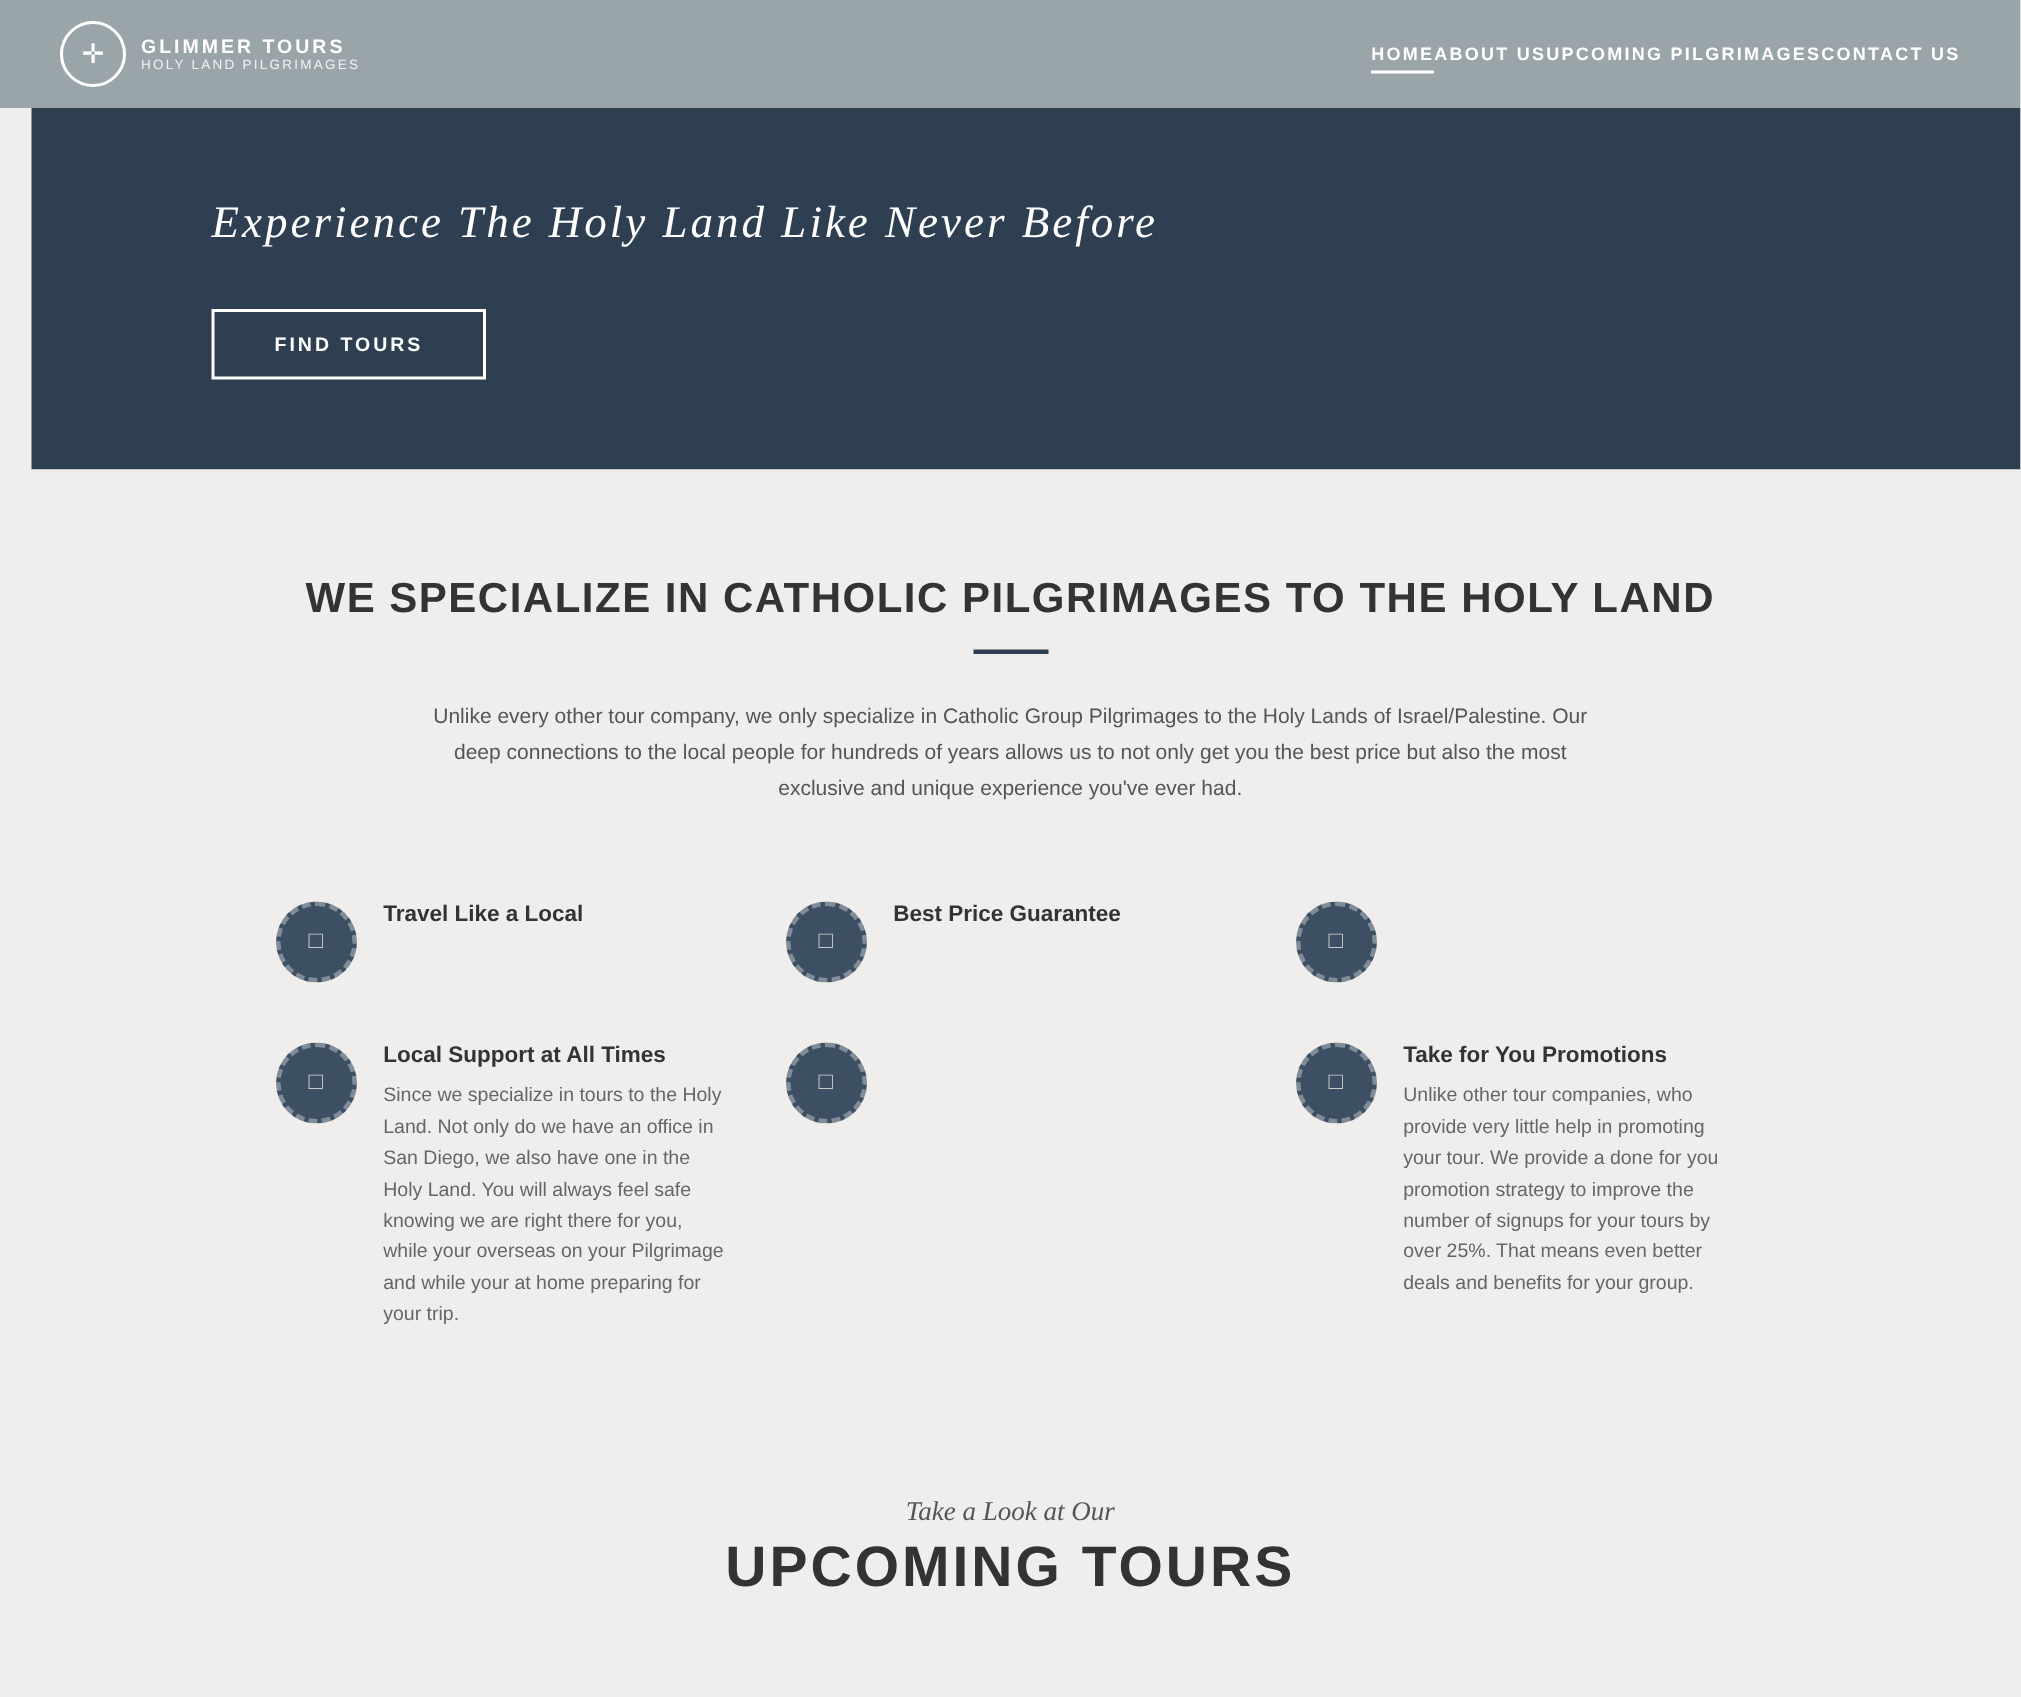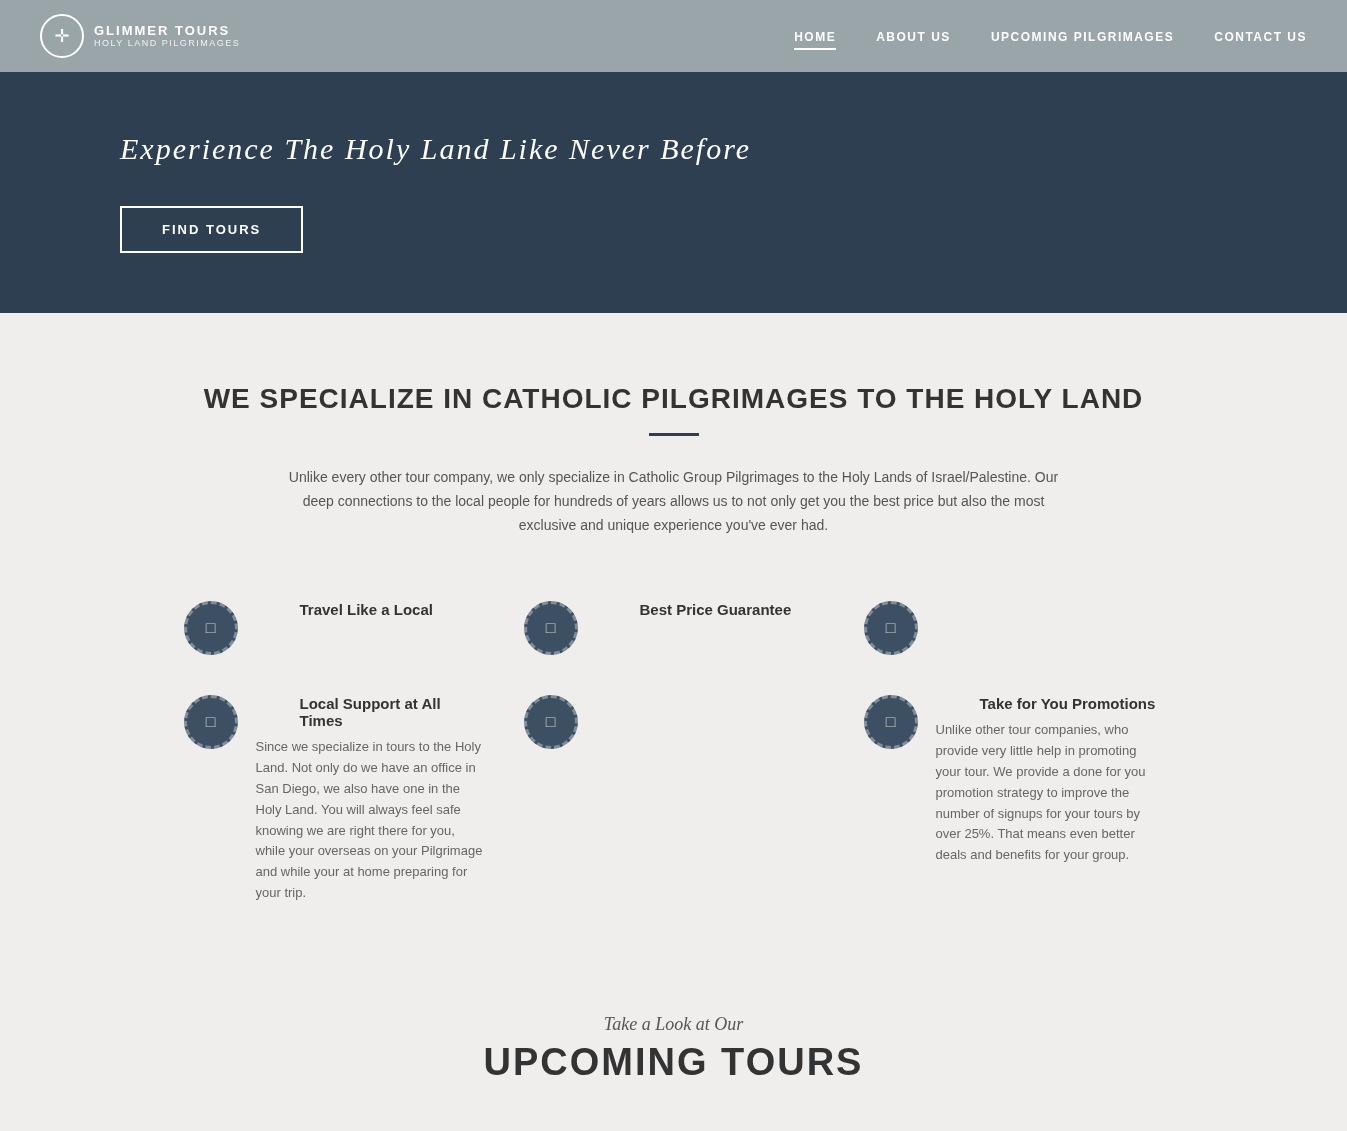--- a/index.html
+++ b/index.html
@@ -36,21 +36,20 @@
       line-height: 1.2;
     }
     .logo-sub {
       font-size: 9px;
       letter-spacing: 1.5px;
       font-weight: normal;
       opacity: 0.85;
     }
     .nav-links {
       display: flex;
-      gap: 40px;
       list-style: none;
     }
     .nav-links li a {
       color: #fff;
       text-decoration: none;
       font-family: sans-serif;
       font-size: 12px;
       letter-spacing: 1.5px;
       font-weight: 600;
       padding-bottom: 4px;
@@ -61,20 +60,21 @@
 
     
     .hero {
       background: #2e3f52;
       padding: 60px 120px 60px 120px;
       min-height: 180px;
       display: flex;
       flex-direction: column;
       justify-content: center;
       gap: 40px;
+      margin-left: 21px;
     }
     .hero-title {
       color: #fff;
       font-style: italic;
       font-size: 30px;
       font-weight: normal;
       letter-spacing: 2px;
       font-family: 'Georgia', serif;
     }
     .find-tours-btn {
@@ -143,21 +143,20 @@
       display: flex; align-items: center; justify-content: center;
       color: #ccc;
       font-size: 16px;
     }
     .feature-content h3 {
       font-family: sans-serif;
       font-size: 15px;
       font-weight: 700;
       color: #333;
       margin-bottom: 8px;
-      margin-left: 44px;
     }
     .feature-content p {
       font-family: sans-serif;
       font-size: 13px;
       color: #666;
       line-height: 1.6;
     }
 
     
     .upcoming {

